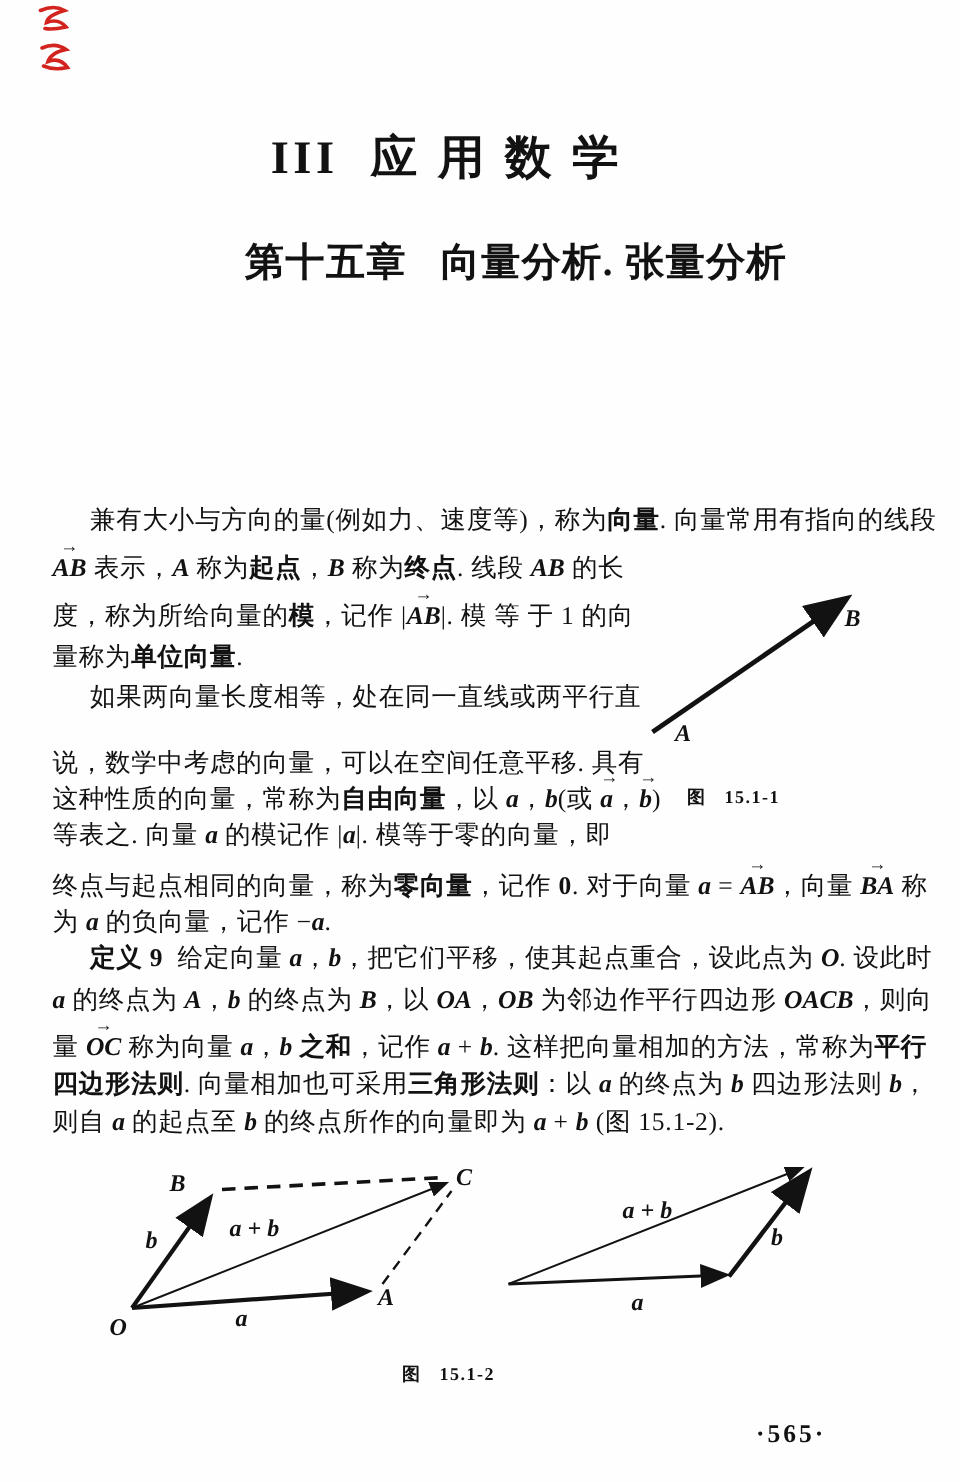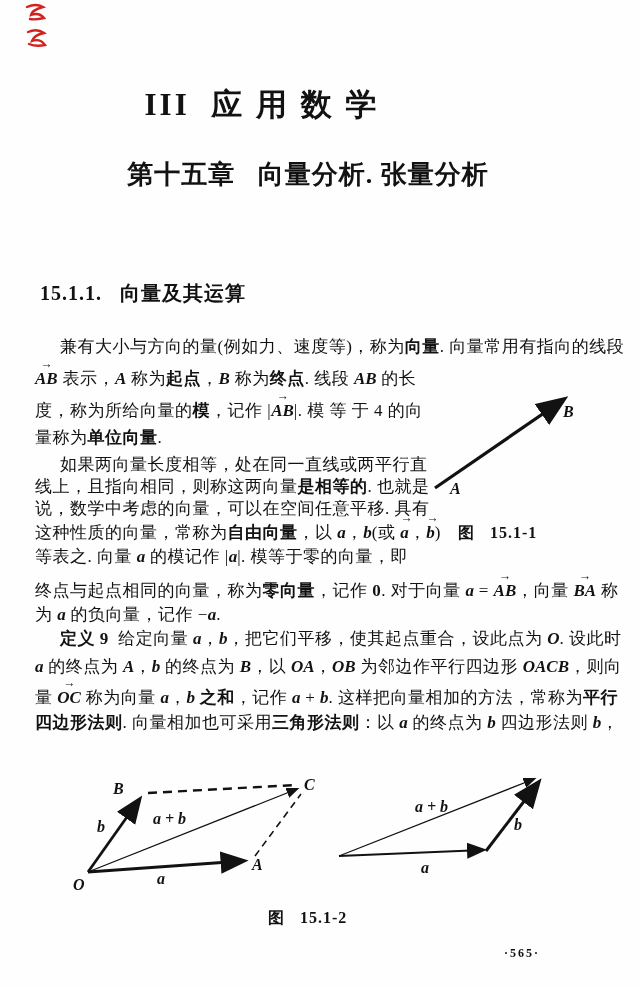--- a/index.html
+++ b/index.html
@@ -3,63 +3,61 @@
 <meta charset="utf-8">
 <style>
   html,body{margin:0;padding:0;background:#e9e9e9;}
   .page{
     position:relative;width:640px;height:988px;margin:0 auto;
     background:#fefefe;color:#121212;
     font-family:"Liberation Serif","DejaVu Serif",serif;
     overflow:hidden;
   }
   .abs{position:absolute;white-space:pre;}
-  .heading{font-weight:bold;text-align:center;}
+  .heading{font-weight:bold;text-align:center;padding-left:36px;}
   .part-title{left:0;top:84px;width:524px;font-size:31px;letter-spacing:3px;}
   .chapter-title{left:0;top:157px;width:526px;font-size:26px;letter-spacing:1px;margin-left:45px;}
   .section-title{left:0;top:228px;width:520px;font-size:20px;letter-spacing:2px;}
   .subsection-title{left:40px;top:280px;font-size:20px;font-weight:bold;letter-spacing:1px;}
   .line{font-size:17px;line-height:1.25;letter-spacing:0.5px;margin-top:10px;}
   .n{font-weight:normal;}
   .b{font-weight:bold;}
   .m{font-family:"Liberation Serif","DejaVu Serif",serif;font-style:italic;font-weight:bold;letter-spacing:0;}
   .vec{position:relative;display:inline-block;font-style:italic;font-weight:bold;letter-spacing:0;}
   .vec .arr{
     position:absolute;left:0;right:0;top:-0.78em;
     font-style:normal;font-weight:bold;font-size:0.72em;
     text-align:center;line-height:1;letter-spacing:0;
   }
-  .caption{font-size:16px;font-weight:bold;letter-spacing:1px;}
-  .page-number{font-size:12px;font-weight:bold;letter-spacing:2px;}
+  .caption{font-size:12px;font-weight:bold;letter-spacing:1px;}
+  .page-number{font-size:17px;font-weight:bold;letter-spacing:2px;}
   svg text{font-family:"Liberation Serif","DejaVu Serif",serif;font-style:italic;font-weight:bold;font-size:16px;fill:#121212;}
   .fig{position:absolute;}
 </style>
 </head>
 <body>
 
 <div class="page">
 
   <svg class="fig" style="left:22px;top:2px" width="28" height="50" viewBox="0 0 28 50">
     <g fill="none" stroke="#d2231f" stroke-width="2.4" stroke-linecap="round">
       <path d="M5,5 Q14,1 21,5 Q10,8 9,13 Q17,10 22,16 Q13,18 8,17"></path>
       <path d="M6,30 Q15,26 22,31 Q12,33 10,39 Q18,36 23,43 Q14,45 7,42"></path>
     </g>
   </svg>
 
   <div class="abs heading part-title">III  应 用 数 学</div>
   <div class="abs heading chapter-title">第十五章   向量分析. 张量分析</div>
-  <div class="abs subsection-title">15.1.1.   向量及其运算</div>
 
   <div class="abs line" style="left:60px;top:326px"><span class="n">兼有大小与方向的量(例如力、速度等)，称为</span><span class="b">向量</span><span class="n">. 向量常用有指向的线段</span></div>
   <div class="abs line" style="left:35px;top:358px"><span class="vec"><span class="arr">→</span><span>AB</span></span><span class="n"> 表示，</span><span class="m">A</span><span class="n"> 称为</span><span class="b">起点</span><span class="n">，</span><span class="m">B</span><span class="n"> 称为</span><span class="b">终点</span><span class="n">. 线段 </span><span class="m">AB</span><span class="n"> 的长</span></div>
-  <div class="abs line" style="left:35px;top:390px"><span class="n">度，称为所给向量的</span><span class="b">模</span><span class="n">，记作 |</span><span class="vec"><span class="arr">→</span><span>AB</span></span><span class="n">|. 模 等 于 4 的向</span></div>
+  <div class="abs line" style="left:35px;top:390px"><span class="n">度，称为所给向量的</span><span class="b">模</span><span class="n">，记作 |</span><span class="vec"><span class="arr">→</span><span>AB</span></span><span class="n">|. 模 等 于 1 的向</span></div>
   <div class="abs line" style="left:35px;top:417px"><span class="n">量称为</span><span class="b">单位向量</span><span class="n">.</span></div>
 
   <div class="abs line" style="left:60px;top:444px"><span class="n">如果两向量长度相等，处在同一直线或两平行直</span></div>
-  <div class="abs line" style="left:35px;top:466px"><span class="n">线上，且指向相同，则称这两向量</span><span class="b">是相等的</span><span class="n">. 也就是</span></div>
   <div class="abs line" style="left:35px;top:488px"><span class="n">说，数学中考虑的向量，可以在空间任意平移. 具有</span></div>
   <div class="abs line" style="left:35px;top:512px"><span class="n">这种性质的向量，常称为</span><span class="b">自由向量</span><span class="n">，以 </span><span class="m">a</span><span class="n">，</span><span class="m">b</span><span class="n">(或 </span><span class="vec"><span class="arr">→</span><span>a</span></span><span class="n">，</span><span class="vec"><span class="arr">→</span><span>b</span></span><span class="n">)</span></div>
   <div class="abs line" style="left:35px;top:536px"><span class="n">等表之. 向量 </span><span class="m">a</span><span class="n"> 的模记作 |</span><span class="m">a</span><span class="n">|. 模等于零的向量，即</span></div>
   <div class="abs line" style="left:35px;top:570px"><span class="n">终点与起点相同的向量，称为</span><span class="b">零向量</span><span class="n">，记作 </span><span class="b">0</span><span class="n">. 对于向量 </span><span class="m">a</span><span class="n"> = </span><span class="vec"><span class="arr">→</span><span>AB</span></span><span class="n">，向量 </span><span class="vec"><span class="arr">→</span><span>BA</span></span><span class="n"> 称</span></div>
   <div class="abs line" style="left:35px;top:594px"><span class="n">为 </span><span class="m">a</span><span class="n"> 的负向量，记作 −</span><span class="m">a</span><span class="n">.</span></div>
 
   <svg class="fig" style="left:428px;top:386px" width="155" height="112" viewBox="0 0 155 112">
     <defs>
       <marker id="ah1" markerWidth="10" markerHeight="9" refX="8" refY="4" orient="auto">
         <path d="M0,0 L10,4 L0,8 z" fill="#121212"></path>
@@ -68,20 +66,21 @@
     <line x1="7" y1="102" x2="135" y2="14" stroke="#121212" stroke-width="3.2" marker-end="url(#ah1)"></line>
     <text x="22" y="108">A</text>
     <text x="135" y="31">B</text>
   </svg>
   <div class="abs caption" style="left:458px;top:523px">图   15.1-1</div>
 
   <div class="abs line" style="left:60px;top:618px"><span class="b">定义 9</span><span class="n">  给定向量 </span><span class="m">a</span><span class="n">，</span><span class="m">b</span><span class="n">，把它们平移，使其起点重合，设此点为 </span><span class="m">O</span><span class="n">. 设此时</span></div>
   <div class="abs line" style="left:35px;top:646px"><span class="m">a</span><span class="n"> 的终点为 </span><span class="m">A</span><span class="n">，</span><span class="m">b</span><span class="n"> 的终点为 </span><span class="m">B</span><span class="n">，以 </span><span class="m">OA</span><span class="n">，</span><span class="m">OB</span><span class="n"> 为邻边作平行四边形 </span><span class="m">OACB</span><span class="n">，则向</span></div>
   <div class="abs line" style="left:35px;top:677px"><span class="n">量 </span><span class="vec"><span class="arr">→</span><span>OC</span></span><span class="n"> 称为向量 </span><span class="m">a</span><span class="n">，</span><span class="m">b</span><span class="n"> </span><span class="b">之和</span><span class="n">，记作 </span><span class="m">a</span><span class="n"> + </span><span class="m">b</span><span class="n">. 这样把向量相加的方法，常称为</span><span class="b">平行</span></div>
   <div class="abs line" style="left:35px;top:702px"><span class="b">四边形法则</span><span class="n">. 向量相加也可采用</span><span class="b">三角形法则</span><span class="n">：以 </span><span class="m">a</span><span class="n"> 的终点为 </span><span class="m">b</span><span class="n"> 四边形法则 </span><span class="m">b</span><span class="n">，</span></div>
+  <div class="abs line" style="left:35px;top:727px"><span class="n">则自 </span><span class="m">a</span><span class="n"> 的起点至 </span><span class="m">b</span><span class="n"> 的终点所作的向量即为 </span><span class="m">a</span><span class="n"> + </span><span class="m">b</span><span class="n"> (图 15.1-2).</span></div>
 
   <svg class="fig" style="left:53px;top:776px" width="270" height="120" viewBox="0 0 270 120">
     <defs>
       <marker id="ah2" markerWidth="10" markerHeight="9" refX="8" refY="4" orient="auto">
         <path d="M0,0 L10,4 L0,8 z" fill="#121212"></path>
       </marker>
     </defs>
     <line x1="35" y1="96" x2="86" y2="24" stroke="#121212" stroke-width="2.8" marker-end="url(#ah2)"></line>
     <line x1="35" y1="96" x2="190" y2="85" stroke="#121212" stroke-width="2.8" marker-end="url(#ah2)"></line>
     <line x1="35" y1="96" x2="244" y2="13" stroke="#121212" stroke-width="1.3" marker-end="url(#ah2)"></line>

